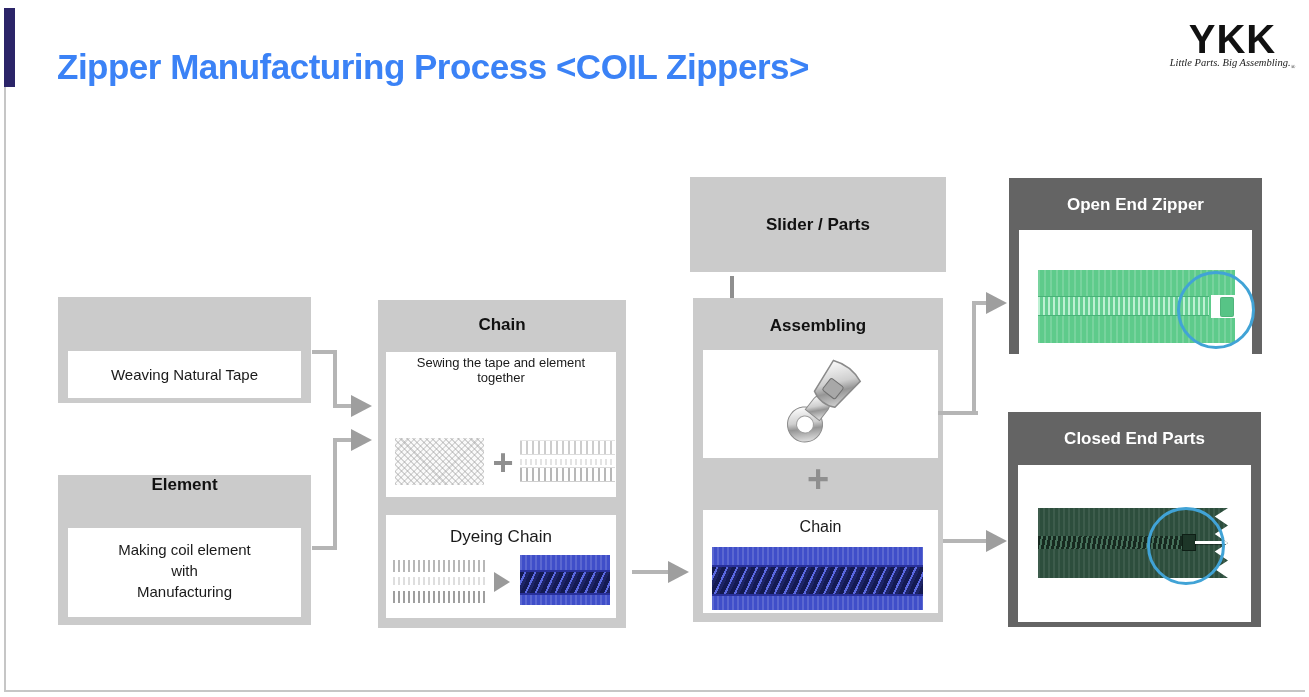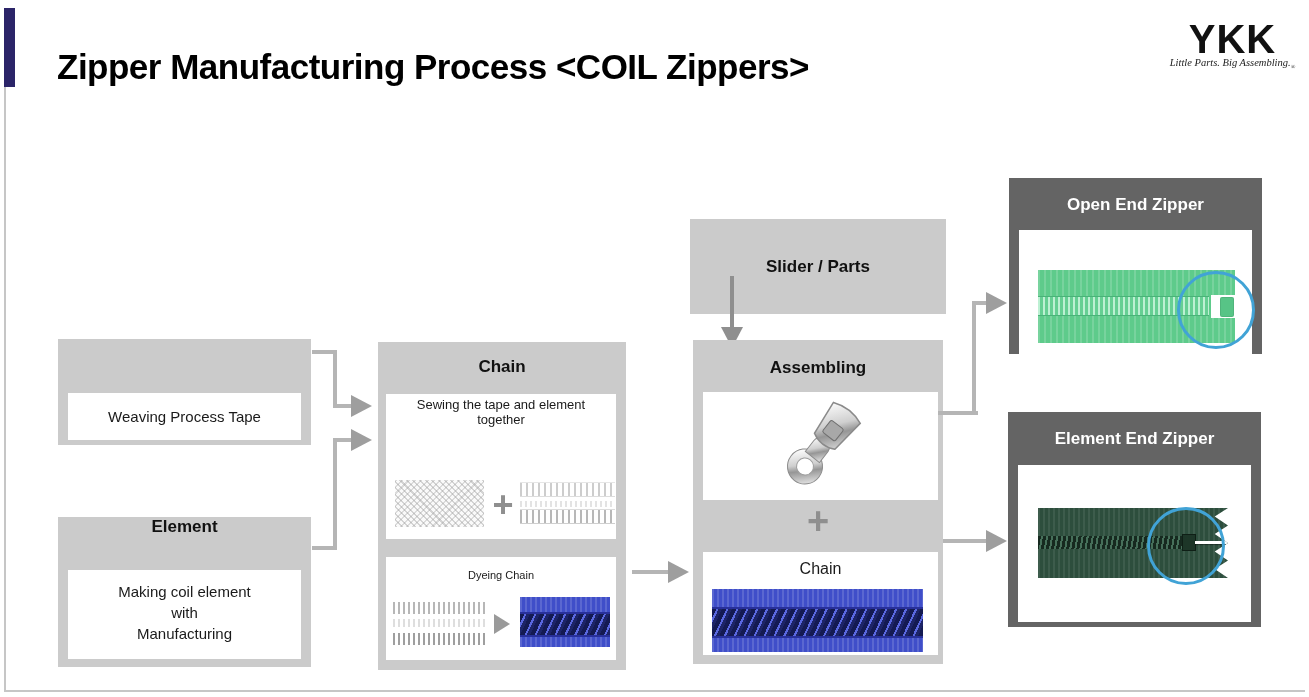--- a/index.html
+++ b/index.html
@@ -10,35 +10,35 @@
   }
   .abs{position:absolute;}
 
   
   .navy-bar{left:4px;top:8px;width:11px;height:79px;background:#2b2468;}
   .left-line{left:4px;top:87px;width:2px;height:604px;background:#c6c6c6;}
   .bottom-line{left:4px;top:690px;width:1301px;height:2px;background:#c6c6c6;}
 
   
   .page-title{
-    left:57px;top:47px;font-size:35px;font-weight:bold;color:#000000;
+    left:57px;top:47px;font-size:35px;font-weight:bold;color:#3b82f6;
     letter-spacing:-0.5px;white-space:nowrap;
   }
 
   
   .logo{left:1160px;top:19px;width:145px;text-align:center;color:#111;}
   .logo .ykk{font-size:40px;font-weight:800;letter-spacing:1px;line-height:40px;}
   .logo .tagline{
     font-family:"Liberation Serif", serif;font-style:italic;font-size:10.5px;
     white-space:nowrap;margin-top:-2px;color:#1a1a1a;
   }
   .logo .reg{font-size:6px;vertical-align:sub;}
 
   
-  .gbox{background:#cbcbcb;margin-top:42px;}
+  .gbox{background:#cbcbcb;}
   .gbox .hd{font-size:17px;font-weight:bold;color:#111;text-align:center;}
   .wbox{position:absolute;background:#ffffff;text-align:center;color:#1a1a1a;}
   .dkbox{background:#646464;}
   .dkbox .hd{font-size:17px;font-weight:bold;color:#ffffff;text-align:center;padding-top:17px;}
 
   
   .tape-box{left:58px;top:297px;width:253px;height:106px;}
   .tape-box .hd{padding-top:15px;}
   .tape-inner{left:10px;top:54px;width:233px;height:47px;font-size:15px;line-height:47px;}
 
@@ -46,21 +46,21 @@
   .element-box .hd{}
   .element-inner{left:10px;top:53px;width:233px;height:89px;font-size:15px;line-height:21px;}
   .element-inner .txt{white-space:pre-line;display:block;padding-top:11px;}
 
   .chain-box{left:378px;top:300px;width:248px;height:328px;}
   .chain-box .hd{padding-top:15px;}
   .making-inner{left:8px;top:52px;width:230px;height:145px;}
   .making-title{font-size:17px;padding-top:12px;}
   .making-sub{font-size:13px;line-height:15px;padding:3px 12px 0 12px;}
   .dyeing-inner{left:8px;top:215px;width:230px;height:103px;}
-  .dyeing-title{font-size:11px;padding-top:12px;}
+  .dyeing-title{font-size:17px;padding-top:12px;}
 
   .sliderparts-box{left:690px;top:177px;width:256px;height:95px;display:flex;align-items:center;justify-content:center;}
 
   .assembling-box{left:693px;top:298px;width:250px;height:324px;}
   .assembling-box .hd{padding-top:18px;}
   .assembling-inner1{left:10px;top:52px;width:235px;height:108px;display:flex;align-items:center;justify-content:center;}
   .assembling-inner2{left:10px;top:212px;width:235px;height:103px;}
   .assembling-chain-label{font-size:16px;padding-top:8px;}
 
   .openend-box{left:1009px;top:178px;width:253px;height:176px;}
@@ -139,21 +139,21 @@
 <div class="abs bottom-line"></div>
 
 <div class="abs page-title">Zipper Manufacturing Process &lt;COIL Zippers&gt;</div>
 
 <div class="abs logo">
   <div class="ykk">YKK</div>
   <div class="tagline"><span>Little Parts. Big Assembling.</span><span class="reg">®</span></div>
 </div>
 
 <div class="abs gbox tape-box">
-  <div class="wbox tape-inner">Weaving Process Tape</div>
+  <div class="wbox tape-inner">Weaving Natural Tape</div>
 </div>
 
 <div class="abs gbox element-box">
   <div class="hd">Element</div>
   <div class="wbox element-inner">
     <span class="txt">Making coil element
 with
 Manufacturing</span>
   </div>
 </div>
@@ -260,21 +260,21 @@
       <div class="grain"></div>
       <div class="teeth"></div>
       <div class="notch"></div>
       <div class="tab"></div>
     </div>
     <div class="circle-hl" style="left:158px;top:41px;"></div>
   </div>
 </div>
 
 <div class="abs dkbox closedend-box">
-  <div class="hd">Element End Zipper</div>
+  <div class="hd">Closed End Parts</div>
   <div class="wbox closedend-inner">
     <div class="abs zip-dark" style="left:20px;top:43px;width:190px;height:70px;">
       <div class="grain"></div>
       <div class="teeth"></div>
       <div class="stop"></div>
       <div class="pin"></div>
     </div>
     <div class="circle-hl" style="left:129px;top:42px;"></div>
   </div>
 </div>

